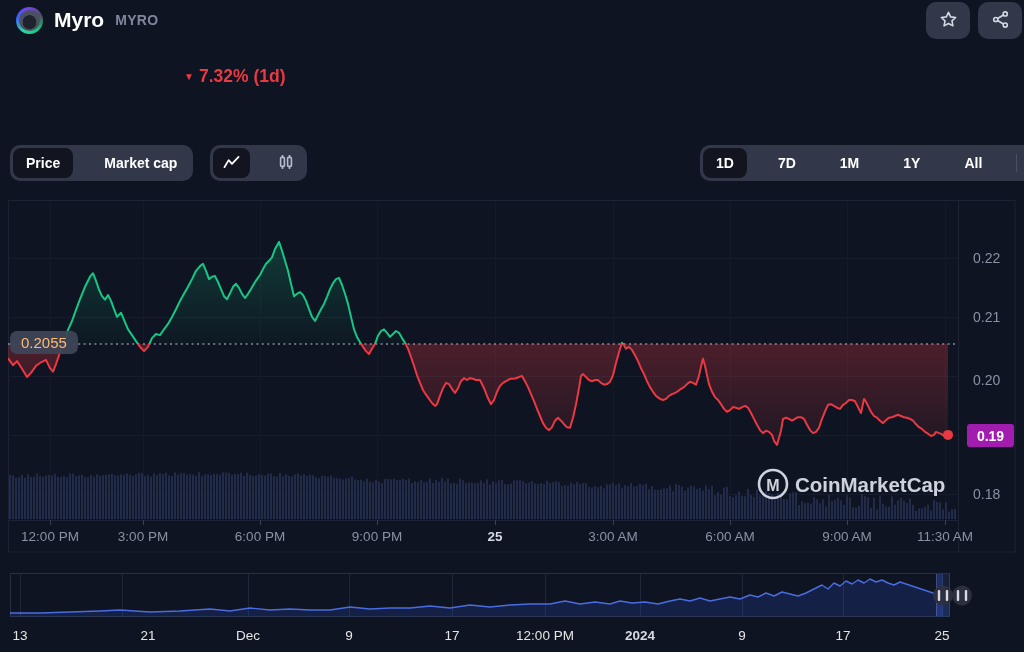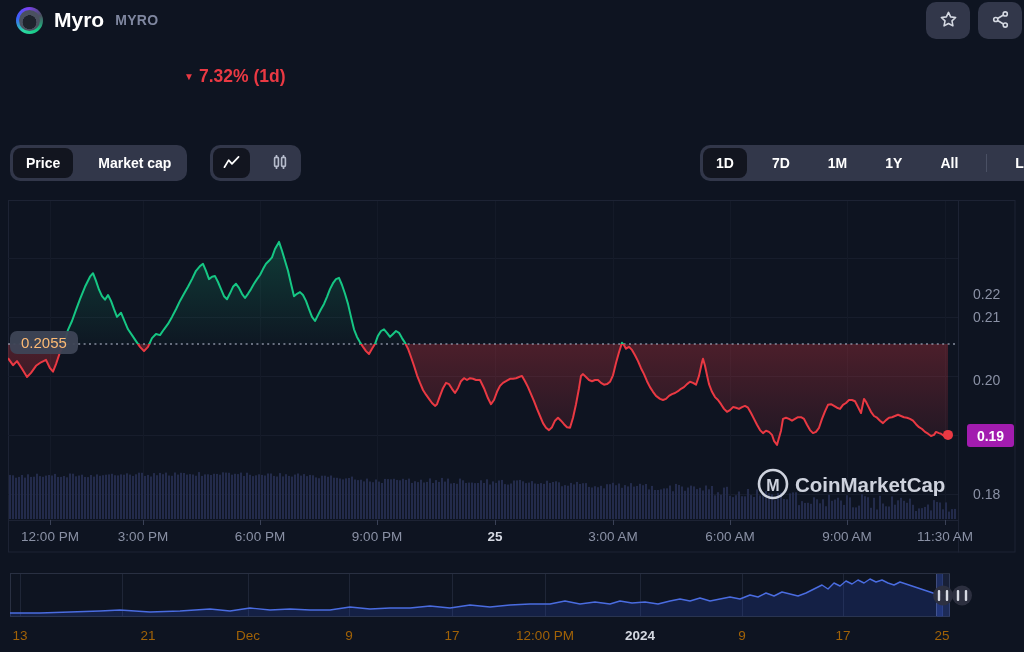--- a/index.html
+++ b/index.html
@@ -16,34 +16,34 @@
   .hbtn{position:absolute;top:2px;width:44px;height:37px;border-radius:10px;background:#32374a;
         border:none;display:flex;align-items:center;justify-content:center;cursor:pointer;}
   #watchlist-btn{left:926px;} #share-btn{left:978px;}
   
   #price-main{position:absolute;left:10px;top:50px;font-size:40px;font-weight:800;letter-spacing:.5px;}
   #price-change{position:absolute;left:184px;top:66px;display:flex;align-items:center;gap:5px;
         color:#ea3943;font-weight:800;font-size:17.5px;}
   #price-change .tri{font-size:10px;line-height:10px;}
   
   .pill{position:absolute;top:145px;height:36px;background:#32374a;border-radius:10px;
-        display:flex;align-items:center;padding:3px;box-sizing:border-box;gap:12px;}
+        display:flex;align-items:center;padding:3px;box-sizing:border-box;gap:18px;}
   .chip{height:30px;border:none;background:transparent;color:#ffffff;font-size:14px;font-weight:700;
         padding:0 13px;border-radius:8px;font-family:inherit;cursor:pointer;display:flex;
         align-items:center;justify-content:center;white-space:nowrap;}
   .chip.selected{background:#12151f;color:#fff;}
   .chip.icon-chip{padding:0 10px;}
   .sep{width:1px;height:18px;background:#4a5064;margin:0 3px;}
   #metric-toggle{left:10px;} #charttype-toggle{left:210px;} #range-toggle{left:700px;}
   
   #chart{position:absolute;left:0;top:0;}
   #labels-layer{position:absolute;inset:0;pointer-events:none;}
   .ylabel{position:absolute;left:973px;font-size:14px;color:#8a91a5;}
   .xlabel{position:absolute;top:529px;transform:translateX(-50%);font-size:13.5px;color:#8a91a5;white-space:nowrap;}
-  .navlabel{position:absolute;top:628px;transform:translateX(-50%);font-size:13.5px;color:#a16207;white-space:nowrap;}
+  .navlabel{position:absolute;top:628px;transform:translateX(-50%);font-size:13.5px;color:#e5e5e5;white-space:nowrap;}
   .xlabel.bold,.navlabel.bold{color:#d5d9e2;font-weight:700;}
   #baseline-label{position:absolute;left:10px;top:331px;padding:3px 11px;background:rgba(62,68,86,.95);
         border-radius:7px;font-size:15px;color:#fdba74;}
   #price-badge{position:absolute;left:967px;top:424px;width:47px;height:23px;border-radius:3px;
         background:#a21caf;color:#fff;font-size:14px;font-weight:700;display:flex;
         align-items:center;justify-content:center;}
 </style>
 </head>
 <body>
 
@@ -519,21 +519,21 @@
           <circle cx="962" cy="595.5" r="10" fill="#2d3140" fill-opacity="0.97"></circle>
           <rect x="956.8" y="590" width="2.4" height="11" rx="1" fill="#d7dae3"></rect>
           <rect x="964.8" y="590" width="2.4" height="11" rx="1" fill="#d7dae3"></rect>
         </g>
       </g>
     </svg>
 
   <div id="labels-layer">
     <div id="baseline-label">0.2055</div>
     <div id="price-badge">0.19</div>
-  <div class="ylabel" style="top: 249.5px; margin-top: 36px;">0.22</div>
+  <div class="ylabel" style="top: 249.5px;">0.22</div>
       <div class="ylabel" style="top: 308.5px;">0.21</div>
       <div class="ylabel" style="top: 372px;">0.20</div>
       <div class="ylabel" style="top: 485.5px;">0.18</div>
       <div class="xlabel" style="left: 50px;">12:00 PM</div>
       <div class="xlabel" style="left: 143px;">3:00 PM</div>
       <div class="xlabel" style="left: 260px;">6:00 PM</div>
       <div class="xlabel" style="left: 377px;">9:00 PM</div>
       <div class="xlabel bold" style="left: 495px;">25</div>
       <div class="xlabel" style="left: 613px;">3:00 AM</div>
       <div class="xlabel" style="left: 730px;">6:00 AM</div>

